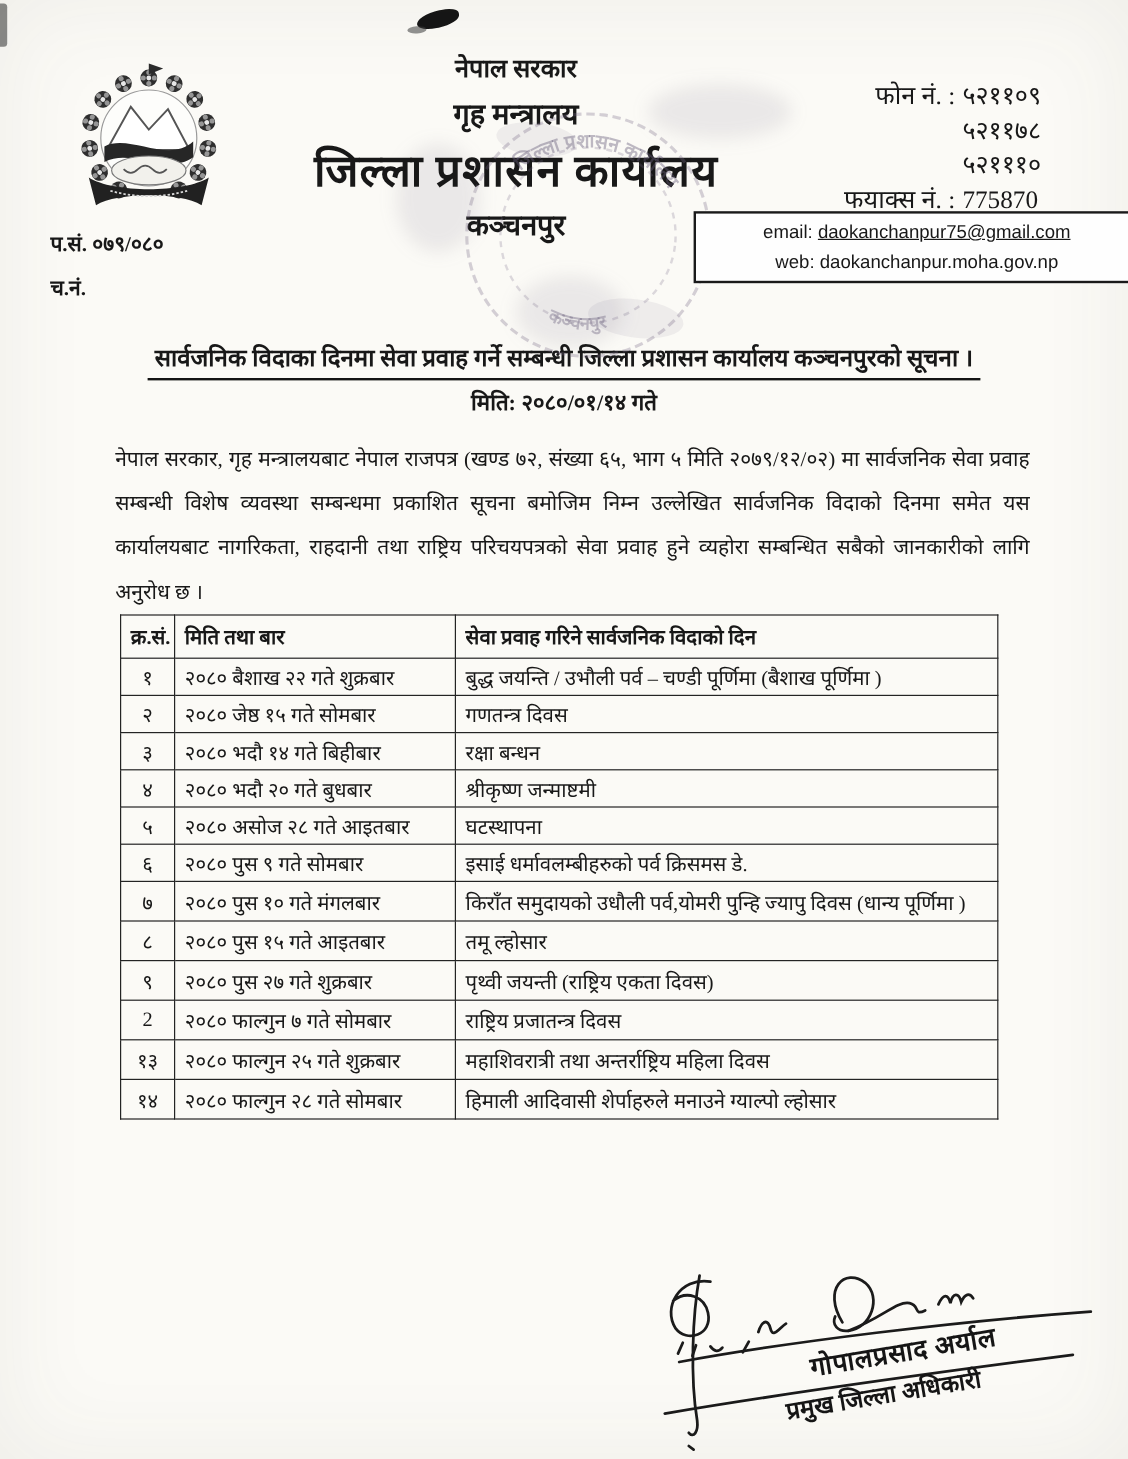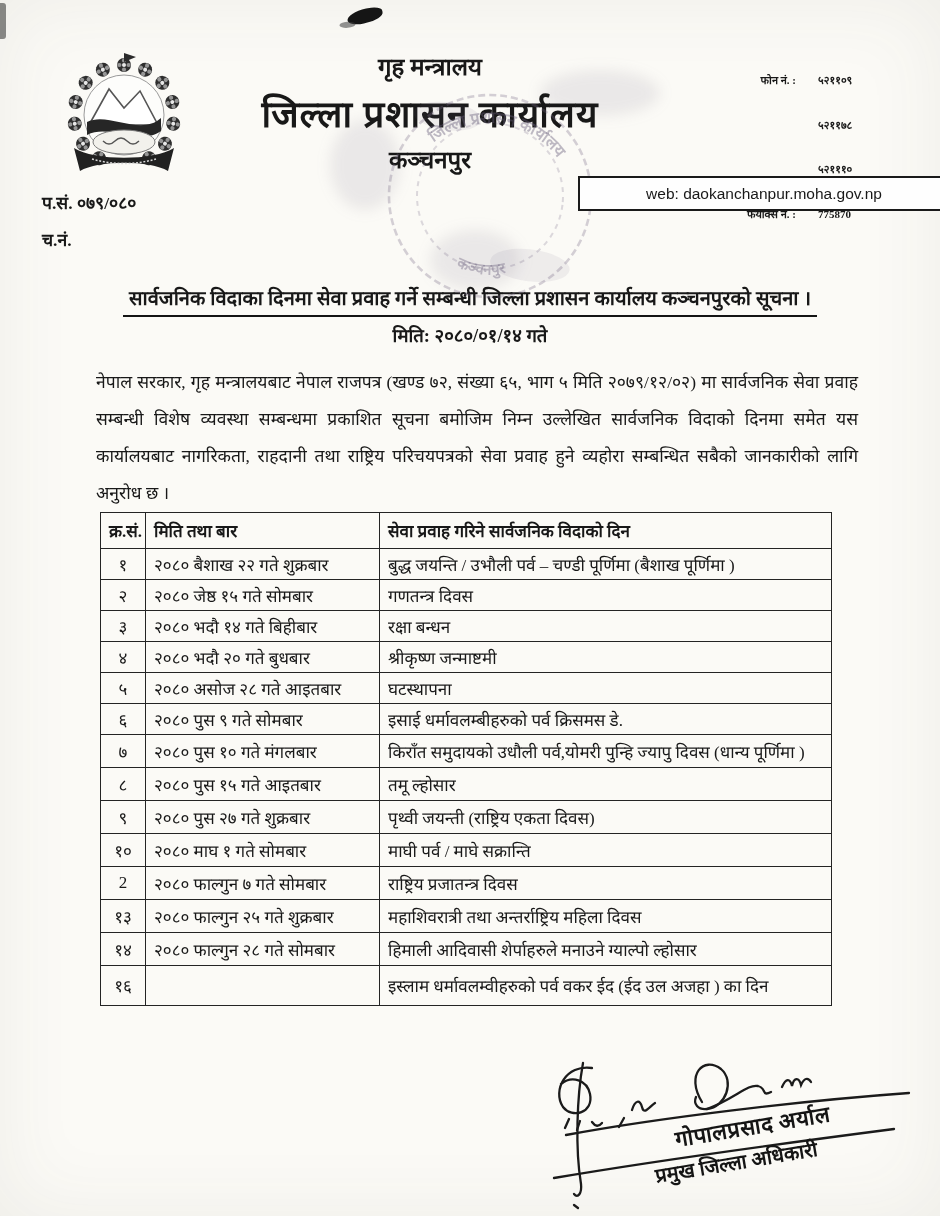--- a/index.html
+++ b/index.html
@@ -23,21 +23,21 @@
 
   
   .emblem{position:absolute;left:58px;top:50px;width:132px;height:138px;}
   .hdr-center{position:absolute;left:170px;right:250px;top:42px;text-align:center;z-index:2;}
   .hdr-gov{font-size:21px;font-weight:bold;}
   .hdr-min{font-size:24px;font-weight:bold;margin-top:7px;}
   .hdr-office{font-size:37px;font-weight:bold;margin-top:5px;letter-spacing:1px;white-space:nowrap;}
   .hdr-dist{font-size:24px;font-weight:bold;margin-top:4px;}
 
   .contact{position:absolute;left:686px;top:66px;display:grid;grid-template-columns:116px auto;
-    font-size:11px;line-height:28.5px;font-weight:bold;z-index:2;gap:16px;}
+    font-size:21px;line-height:28.5px;font-weight:normal;z-index:2;}
   .contact .lab{text-align:right;padding-right:6px;}
   .contact .num{text-align:left;}
 
   .email-box{position:absolute;left:578px;top:176px;width:352px;border:2px solid #1a1a1a;background:#fefefe;
     padding:3px 8px;text-align:center;font-family:"Liberation Sans","DejaVu Sans",sans-serif;
     font-size:15.5px;line-height:25px;z-index:4;}
   .email-box .u{text-decoration:underline;}
 
   .refno{position:absolute;left:42px;top:190px;font-size:17.5px;font-weight:bold;}
   .chno{position:absolute;left:42px;top:227px;font-size:17.5px;font-weight:bold;text-align:right;}
@@ -126,37 +126,42 @@
       <text font-size="16" font-weight="bold" fill="rgba(102,92,122,.42)">
         <textPath href="#arcTop" startOffset="50%" text-anchor="middle">जिल्ला प्रशासन कार्यालय</textPath>
       </text>
       <text font-size="15" font-weight="bold" fill="rgba(102,92,122,.38)">
         <textPath href="#arcBot" startOffset="50%" text-anchor="middle">कञ्चनपुर</textPath>
       </text>
     </g>
   </svg>
 
   <div class="hdr-center">
+    <div class="hdr-gov">नेपाल सरकार</div>
     <div class="hdr-min">गृह मन्त्रालय</div>
     <div class="hdr-office">जिल्ला प्रशासन कार्यालय</div>
     <div class="hdr-dist">कञ्चनपुर</div>
   </div>
 
   <div class="contact">
     <div class="lab">फोन नं. :</div>
     <div class="num">५२११०९</div>
     <div class="lab"></div>
     <div class="num">५२११७८</div>
     <div class="lab"></div>
     <div class="num">५२१११०</div>
     <div class="lab">फयाक्स नं. :</div>
     <div class="num">775870</div>
   </div>
 
   <div class="email-box">
+    <div>
+      <span>email:</span>
+      <span class="u">daokanchanpur75@gmail.com</span>
+    </div>
     <div>
       <span>web:</span>
       <span>daokanchanpur.moha.gov.np</span>
     </div>
   </div>
 
   <div class="refno">
     <span>प.सं.</span>
     <span>०७९/०८०</span>
   </div>
@@ -223,43 +228,33 @@
           <td>८</td>
           <td>२०८० पुस १५ गते आइतबार</td>
           <td>तमू ल्होसार</td>
         </tr>
         <tr class="lg">
           <td>९</td>
           <td>२०८० पुस २७ गते शुक्रबार</td>
           <td>पृथ्वी जयन्ती (राष्ट्रिय एकता दिवस)</td>
         </tr>
         <tr class="lg">
-          <td>१०</td>
-          <td>२०८० माघ १ गते सोमबार</td>
-          <td>माघी पर्व / माघे सक्रान्ति</td>
-        </tr>
-        <tr class="lg">
           <td>2</td>
           <td>२०८० फाल्गुन ७ गते सोमबार</td>
           <td>राष्ट्रिय प्रजातन्त्र दिवस</td>
         </tr>
         <tr class="lg">
           <td>१३</td>
           <td>२०८० फाल्गुन २५ गते शुक्रबार</td>
           <td>महाशिवरात्री तथा अन्तर्राष्ट्रिय महिला दिवस</td>
         </tr>
         <tr class="lg">
           <td>१४</td>
           <td>२०८० फाल्गुन २८  गते सोमबार</td>
           <td>हिमाली आदिवासी शेर्पाहरुले मनाउने ग्याल्पो ल्होसार</td>
-        </tr>
-        <tr class="xl">
-          <td>१६</td>
-          <td></td>
-          <td>इस्लाम धर्मावलम्वीहरुको पर्व वकर ईद (ईद उल अजहा ) का दिन</td>
         </tr>
       </tbody>
   </table>
 
   <svg class="sig-svg" viewBox="0 0 380 155">
     <g stroke="#1b1b1b" stroke-width="2.3" fill="none" stroke-linecap="round">
       <path d="M56 12 C 30 8, 16 34, 27 51 C 36 63, 58 57, 54 38 C 51 24, 36 19, 25 28"></path>
       <path d="M47 7 C 41 40, 39 92, 45 128 C 46 137, 42 143, 38 138"></path>
       <path d="M33 63 l-4 9 M44 65 l-3 9 M56 66 q 5 7 10 1"></path>
       <path d="M38 149 l4 3"></path>

